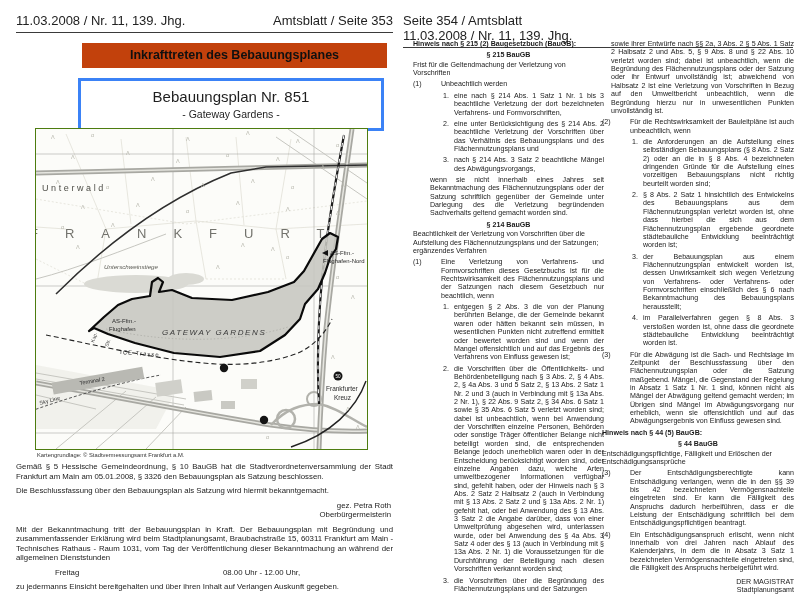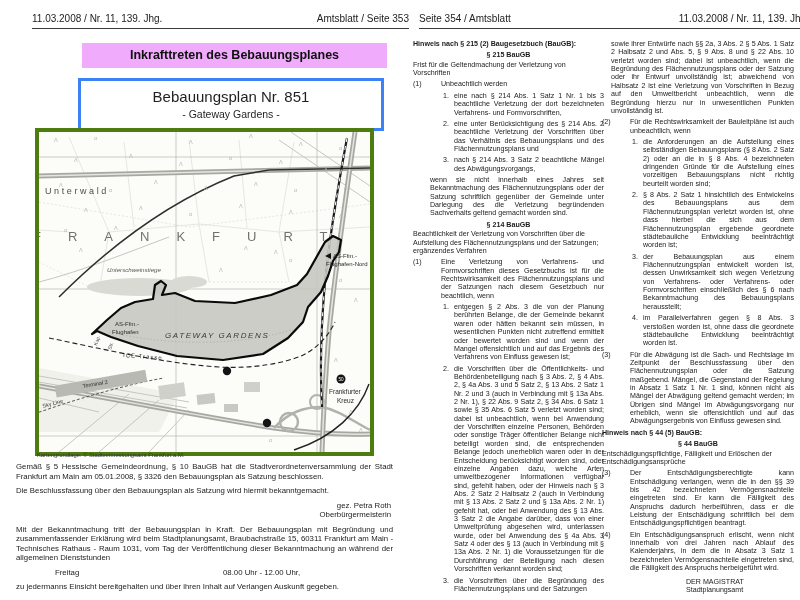--- a/index.html
+++ b/index.html
@@ -1,32 +1,32 @@
 <!DOCTYPE html>
 <html><head>
 <meta charset="utf-8">
 <style>
   html,body{margin:0;padding:0;width:800px;height:600px;background:#ffffff;overflow:hidden;}
   body{font-family:"Liberation Sans",sans-serif;color:#1b1b1b;}
   #root{position:relative;width:800px;height:600px;background:#fff;}
 
   
   .hdr{position:absolute;top:13px;display:flex;justify-content:space-between;
-       font-size:10px;color:#222;border-bottom:1px solid #3a3a3a;padding-bottom:4px;margin-left:16px;}
+       font-size:13px;color:#222;border-bottom:1px solid #3a3a3a;padding-bottom:4px;}
   #hdrL{left:16px;width:377px;}
-  #hdrR{left:403px;width:390px;}
-
-  
-  .banner{position:absolute;left:82px;top:43px;width:305px;height:25px;background:#f0abfc;
+  #hdrR{left:403px;width:390px;flex-direction:column;}
+
+  
+  .banner{position:absolute;left:82px;top:43px;width:305px;height:25px;background:#c2410c;
           text-align:center;line-height:25px;font-weight:bold;font-size:12.5px;color:#101010;}
   .figtitle{position:absolute;left:78px;top:78px;width:300px;height:47px;border:3px solid #3b82f6;
             text-align:center;background:#fff;}
   .ft1{margin-top:7px;font-size:15px;color:#1f1f1f;}
   .ft2{margin-top:3px;font-size:10.5px;color:#1f1f1f;}
-  .mapbox{position:absolute;left:35px;top:128px;width:331px;height:320px;border:4px solid #4d7c0f;
+  .mapbox{position:absolute;left:35px;top:128px;width:331px;height:320px;border:1px solid #4d7c0f;
           background:#fbfbf8;overflow:hidden;}
   .mapbox svg{display:block;font-family:"Liberation Sans",sans-serif;}
   .caption{position:absolute;left:37px;top:452px;font-size:5.8px;color:#333;}
   .lbody{position:absolute;left:16px;top:462px;width:377px;font-size:7.8px;line-height:1.22;}
 
   
   .col{position:absolute;top:40px;font-size:7.1px;line-height:1.18;text-align:justify;color:#1b1b1b;}
   #col1{left:413px;width:191px;}
   #col2{left:602px;width:192px;}
 
@@ -36,21 +36,21 @@
   .c{font-weight:bold;text-align:center;margin-bottom:1px;}
   .p{text-align:left;}
   .hang{display:flex;}
   .hang>.num{flex:0 0 28px;}
   .hang>.txt{flex:1;text-align:justify;}
   .item{display:flex;margin-left:30px;}
   .item>.num{flex:0 0 11px;}
   .item>.txt{flex:1;text-align:justify;}
   .cont{margin-left:17px;}
   .cont2{margin-left:9px;}
-  .off{margin-left:84px;margin-top:5px;text-align:left;}
+  .off{margin-left:84px;margin-top:5px;text-align:right;}
   .sig{text-align:right;margin:2px 2px 5px 0;}
   .body{text-align:justify;margin-bottom:5px;}
   .sched{display:flex;margin-left:39px;margin-bottom:1px;text-align:left;}
   .sched>.num{flex:0 0 168px;}
   .sched>.txt{flex:1;}
   .sched+.body{margin-top:5px;}
 
   
   .tree{font-size:5.5px;fill:#b6b6ac;}
   .parcel{stroke:#dedcd2;stroke-width:0.7;fill:none;}

